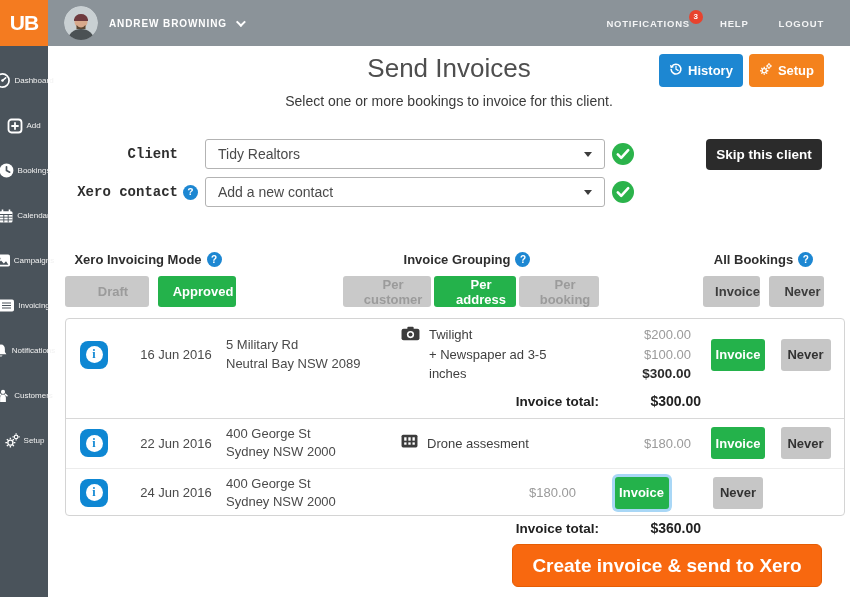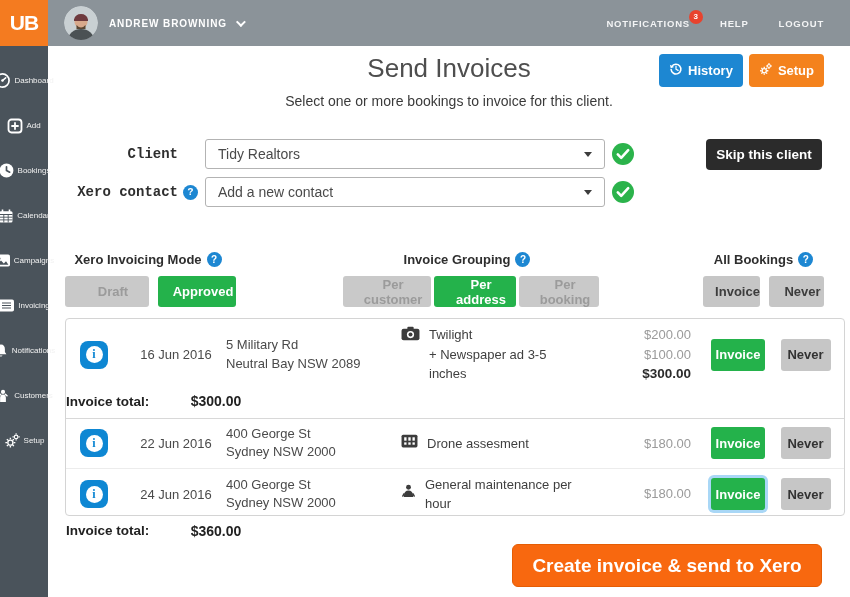--- a/index.html
+++ b/index.html
@@ -71,21 +71,21 @@
   .cell-date { font-size:13px; color:#4a4a4a; text-align:center; }
   .cell-addr { font-size:13px; color:#4a4a4a; line-height:1.4; }
   .cell-service { display:flex; align-items:flex-start; gap:9px; font-size:13px; color:#3f3f3f; line-height:1.5; }
   .cell-service .svc-icon { margin-top:1px; flex:0 0 auto; }
   .cell-price { text-align:right; padding-right:8px; font-size:13px; color:#9a9a9a; line-height:1.5; }
   .price-strong { color:#2b2b2b; font-weight:bold; font-size:13.5px; }
   .row-btn { height:32px; border:none; border-radius:3px; font-size:13px; font-weight:bold; cursor:pointer; font-family:"Liberation Sans", sans-serif; }
   .btn-invoice { width:54px; background:#24b24b; color:#fff; margin:0 auto; display:block; }
   .btn-never { width:50px; background:#c6c6c6; color:#333; margin:0 auto; display:block; }
   .btn-focused { box-shadow:0 0 0 3px #a9d7f6; }
-  .group-total { display:flex; align-items:center; gap:22px; padding:3px 143px 9px 0; }
+  .group-total { display:flex; justify-content:flex-end; align-items:center; gap:32px; padding:3px 143px 9px 0; }
   .group-total .gt-label { font-size:13.5px; font-weight:bold; color:#222; }
   .group-total .gt-amount { font-size:14px; font-weight:bold; color:#222; min-width:70px; text-align:right; }
 
   
   .cta-btn { position:absolute; left:464px; top:498px; width:310px; height:43px; background:#f8680f; border:1px solid #e55d04; border-radius:6px; color:#fff; font-size:19px; font-weight:bold; display:flex; align-items:center; justify-content:center; cursor:pointer; font-family:"Liberation Sans", sans-serif; }
 </style>
 </head>
 <body>
 
 <div class="app">
@@ -377,28 +377,20 @@
         <div>
             <div class="info-btn">
               <span class="info-inner">i</span>
             </div>
           </div>
         <div class="cell-date">24 Jun 2016</div>
         <div class="cell-addr">
           <div>400 George St</div>
           <div>Sydney NSW 2000</div>
         </div>
-        <div class="cell-service" style="align-items:center">
-          <span class="svc-icon" style="margin-top:0"><svg width="15" height="16" viewBox="0 0 16 16">
-                <circle cx="8" cy="4" r="2.6" fill="#3c3c3c"></circle>
-                <path d="M8 7.4 c-2.9 0 -4.5 1.9 -4.7 4.3 l-0.2 2.7 h9.8 l-0.2 -2.7 c-0.2 -2.4 -1.8 -4.3 -4.7 -4.3 z" fill="#3c3c3c"></path>
-                <path d="M3.2 11 l-1.3 2.4 M12.8 11 l1.3 2.4" stroke="#3c3c3c" stroke-width="1.6" stroke-linecap="round"></path>
-              </svg></span>
-          <span>General maintenance per hour</span>
-        </div>
         <div class="cell-price">
           <div>$180.00</div>
         </div>
         <div>
             <button class="row-btn btn-invoice btn-focused">Invoice</button>
           </div>
         <div>
             <button class="row-btn btn-never">Never</button>
           </div>
       </div>

